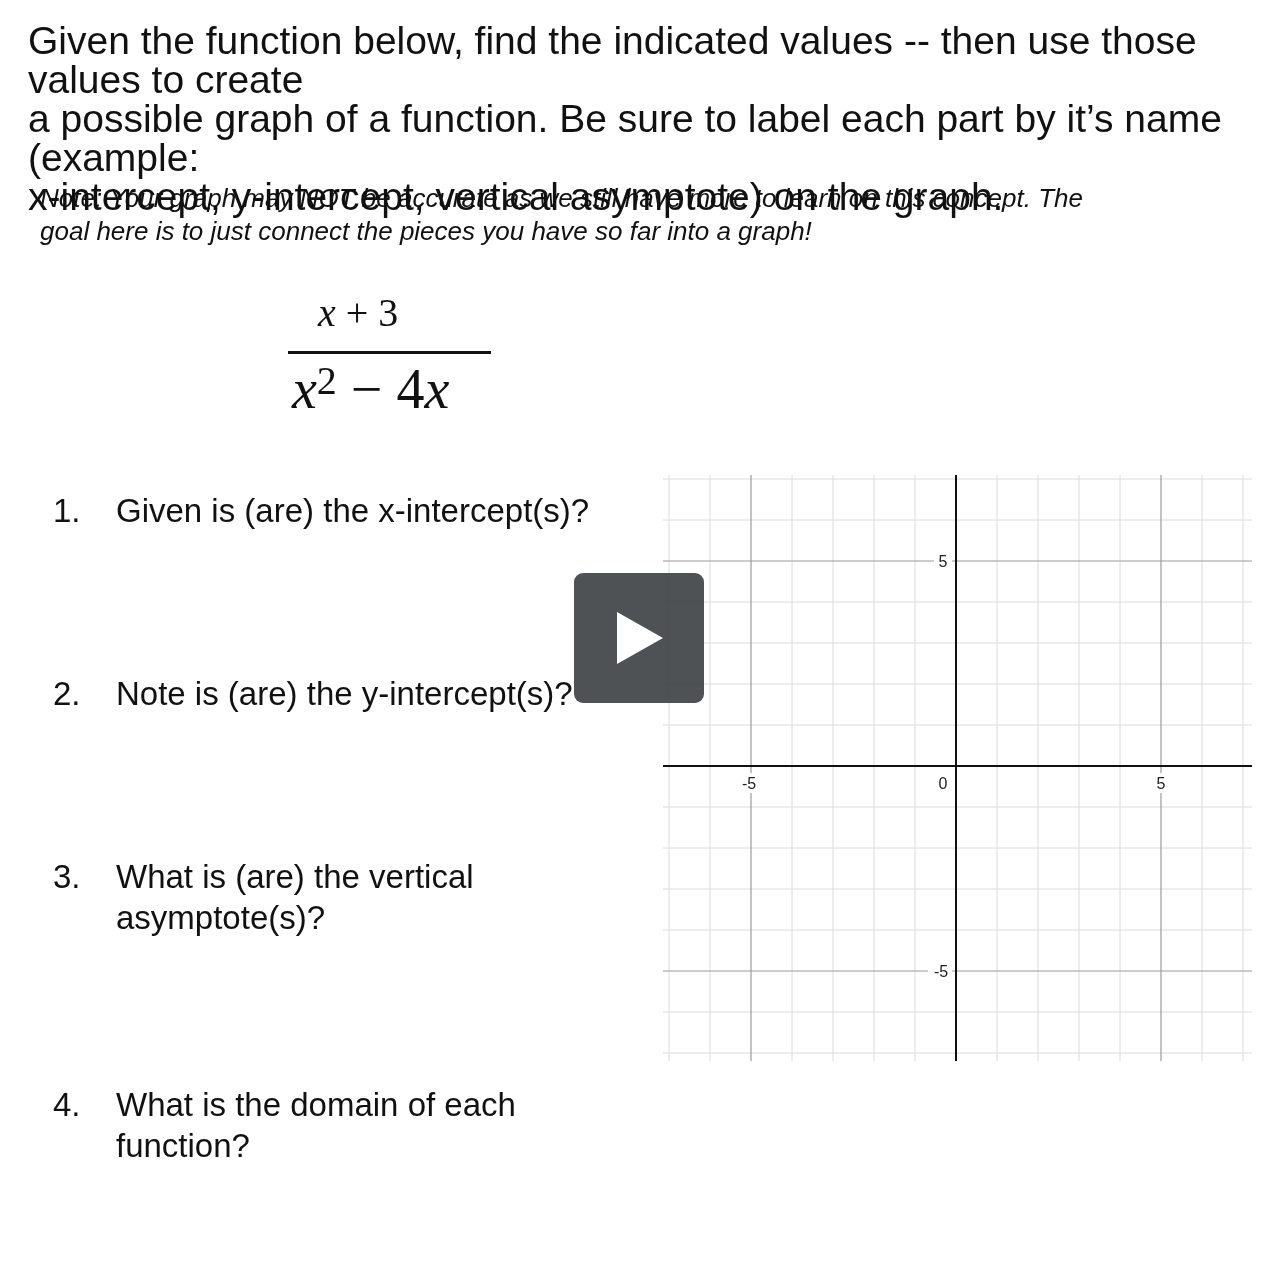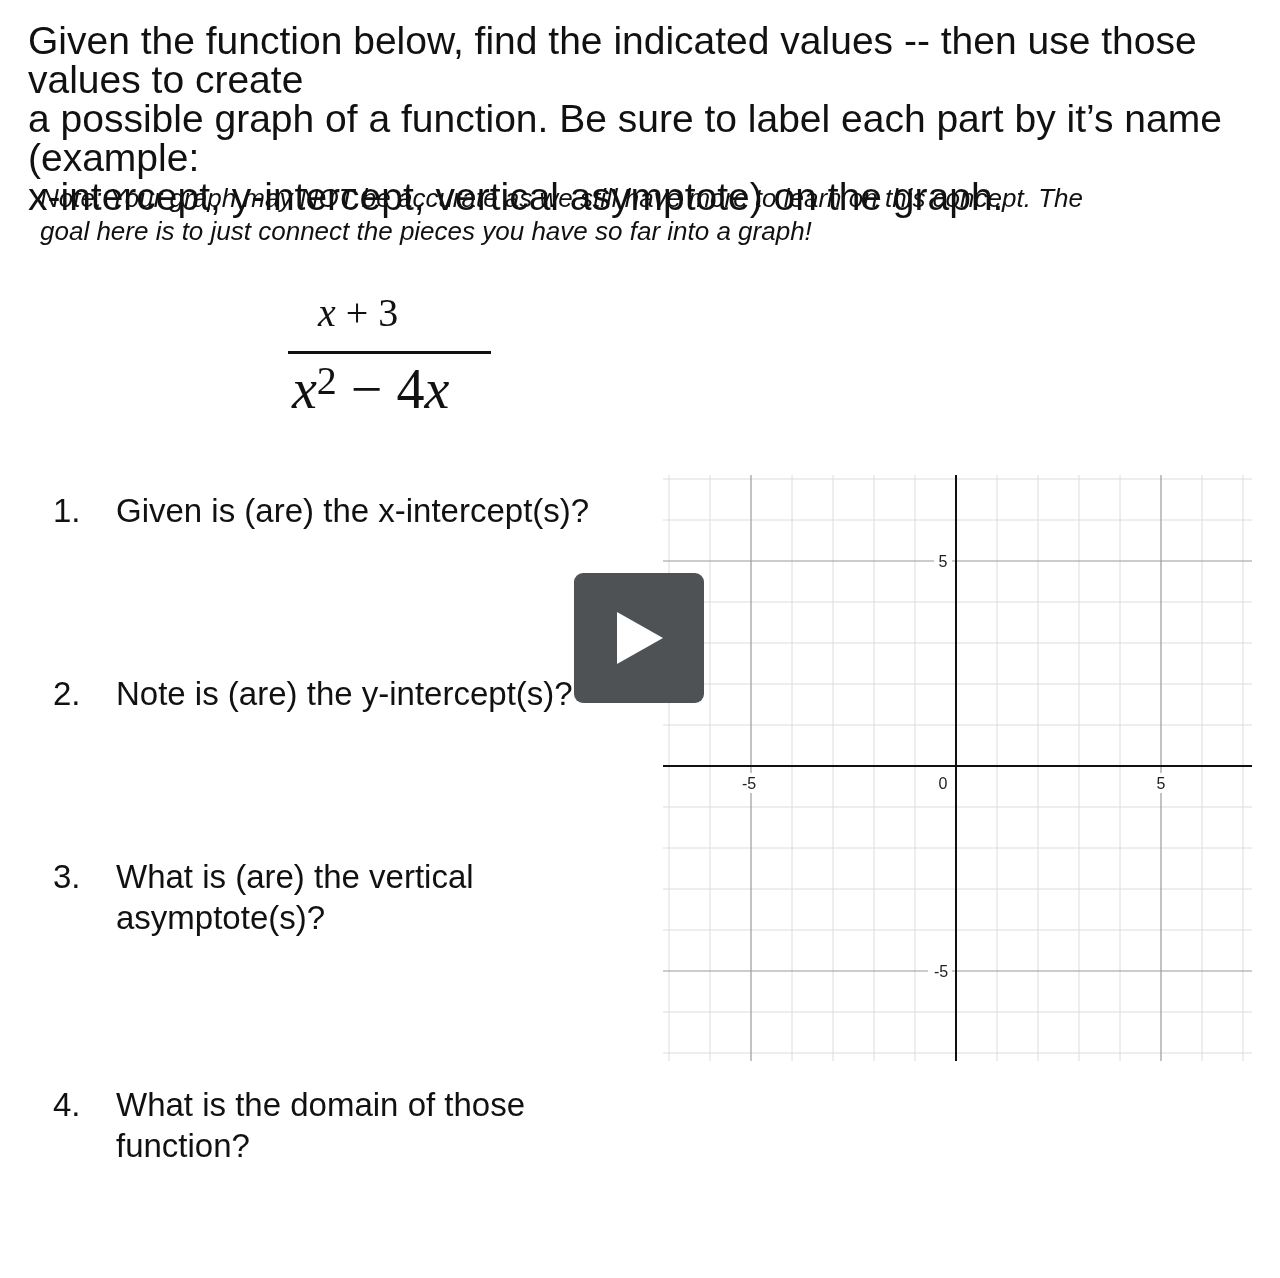--- a/index.html
+++ b/index.html
@@ -46,21 +46,21 @@
   <span class="n">2.</span>
   <span class="t">Note is (are) the y-intercept(s)?</span>
 </div>
 <div class="q" style="top:856px;">
   <span class="n">3.</span>
   <span class="t">What is (are) the vertical
 asymptote(s)?</span>
 </div>
 <div class="q" style="top:1084px;">
   <span class="n">4.</span>
-  <span class="t">What is the domain of those
+  <span class="t">What is the domain of each
 function?</span>
 </div>
 
 <div class="graph">
   <svg width="1280" height="1278" viewBox="0 0 1280 1278">
     <g id="minor" stroke="#dcdcdc" stroke-width="1">
         <line x1="669" x2="669" y1="475" y2="1061"></line>
         <line x1="710" x2="710" y1="475" y2="1061"></line>
         <line x1="792" x2="792" y1="475" y2="1061"></line>
         <line x1="833" x2="833" y1="475" y2="1061"></line>

